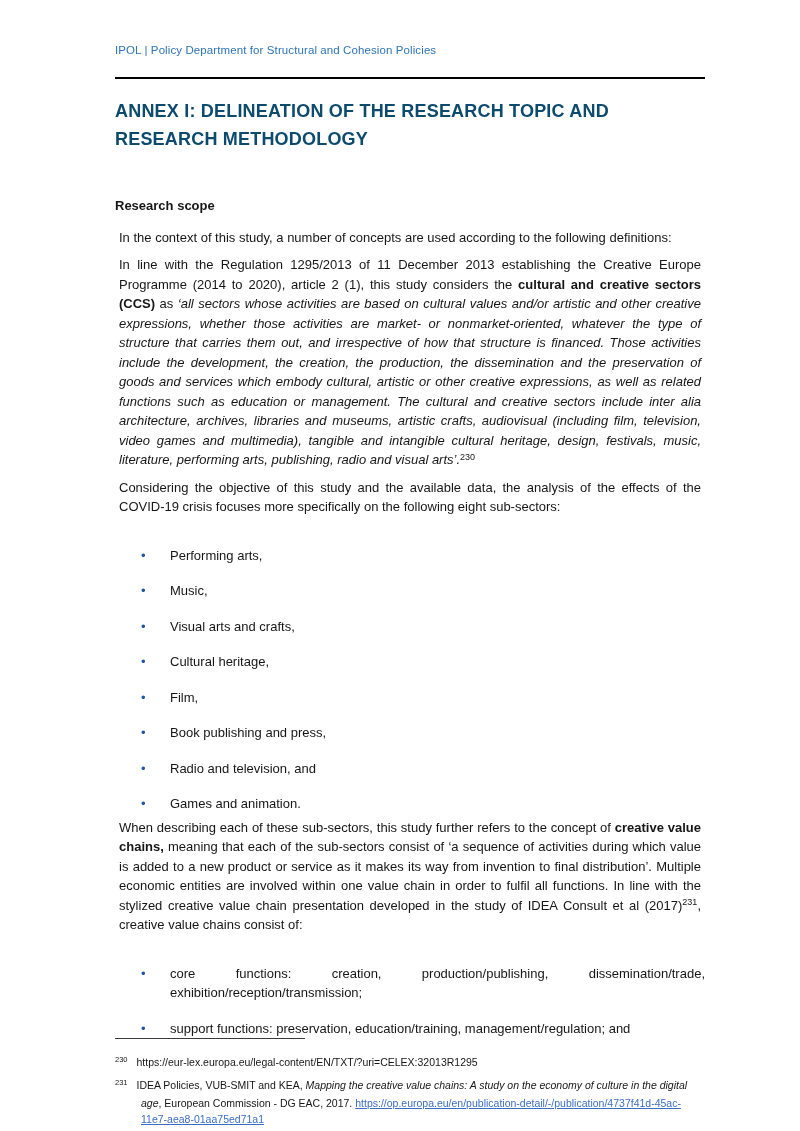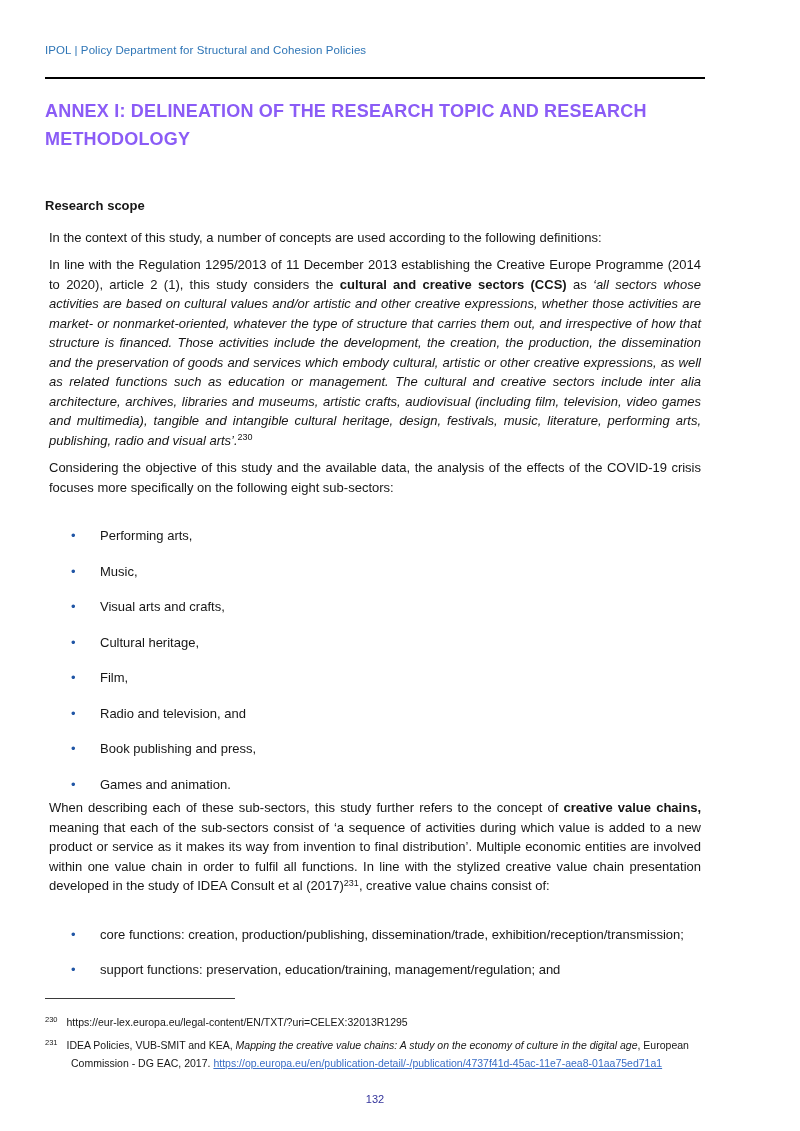--- a/index.html
+++ b/index.html
@@ -1,40 +1,40 @@
 <!DOCTYPE html>
 <html><head>
 <meta charset="utf-8">
 <style>
   html, body { margin: 0; padding: 0; background: #ffffff; }
   .page {
     box-sizing: border-box;
     width: 800px;
     height: 1131px;
     margin: 0 auto;
-    padding: 44px 95px 26px 45px;
+    padding: 44px 95px 26px 115px;
     display: flex;
     flex-direction: column;
     background: #ffffff;
     font-family: "Liberation Sans", sans-serif;
     color: #161616;
   }
   .doc-header {
     color: #2E75B6;
     font-size: 11.5px;
     letter-spacing: 0.1px;
   }
   .header-rule {
     border: none;
     border-top: 2px solid #000000;
     margin: 21px 0 0 0;
   }
   .page-title {
     margin-top: 18px;
-    color: #8b5cf6;
+    color: #0c4a6e;
     font-size: 18px;
     font-weight: bold;
     line-height: 28px;
     letter-spacing: 0.2px;
   }
   .section-heading {
     margin-top: 33px;
     font-size: 13px;
     font-weight: bold;
   }
@@ -126,22 +126,22 @@
   <p class="body p-def"><span>In line with the Regulation 1295/2013 of 11 December 2013 establishing the Creative Europe Programme (2014 to 2020), article 2 (1), this study considers the </span><span class="bold">cultural and creative sectors (CCS)</span><span> as </span><span class="italic">‘all sectors whose activities are based on cultural values and/or artistic and other creative expressions, whether those activities are market- or nonmarket-oriented, whatever the type of structure that carries them out, and irrespective of how that structure is financed. Those activities include the development, the creation, the production, the dissemination and the preservation of goods and services which embody cultural, artistic or other creative expressions, as well as related functions such as education or management. The cultural and creative sectors include inter alia architecture, archives, libraries and museums, artistic crafts, audiovisual (including film, television, video games and multimedia), tangible and intangible cultural heritage, design, festivals, music, literature, performing arts, publishing, radio and visual arts’.</span><span class="sup">230</span></p>
 
   <p class="body p-cons">Considering the objective of this study and the available data, the analysis of the effects of the COVID-19 crisis focuses more specifically on the following eight sub-sectors:</p>
 
   <ul class="bullet-list">
     <li>Performing arts,</li>
     <li>Music,</li>
     <li>Visual arts and crafts,</li>
     <li>Cultural heritage,</li>
     <li>Film,</li>
+    <li>Book publishing and press,</li>
     <li>Radio and television, and</li>
-    <li>Book publishing and press,</li>
     <li>Games and animation.</li>
   </ul>
 
   <p class="body p-when"><span>When describing each of these sub-sectors, this study further refers to the concept of </span><span class="bold">creative value chains,</span><span> meaning that each of the sub-sectors consist of ‘a sequence of activities during which value is added to a new product or service as it makes its way from invention to final distribution’. Multiple economic entities are involved within one value chain in order to fulfil all functions. In line with the stylized creative value chain presentation developed in the study of IDEA Consult et al (2017)</span><span class="sup">231</span><span>, creative value chains consist of:</span></p>
 
   <ul class="bullet-list">
     <li>core functions: creation, production/publishing, dissemination/trade, exhibition/reception/transmission;</li>
     <li>support functions: preservation, education/training, management/regulation; and</li>
   </ul>
 

